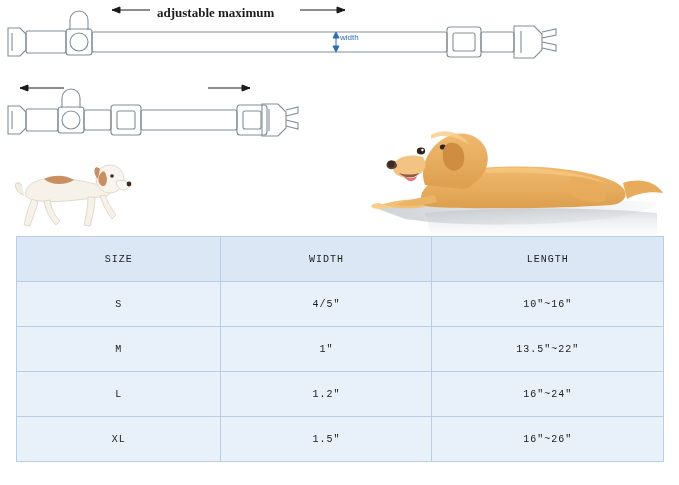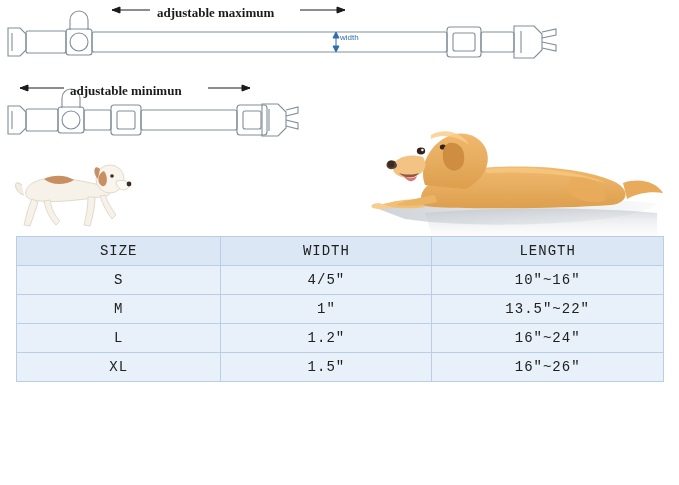--- a/index.html
+++ b/index.html
@@ -43,24 +43,24 @@
   #size-table {
     position: absolute;
     left: 16px;
     top: 236px;
     width: 648px;
     border-collapse: collapse;
     table-layout: fixed;
   }
   #size-table td, #size-table th {
     border: 1px solid #b9cde4;
-    height: 29px;
+    height: 45px;
     text-align: center;
     vertical-align: middle;
-    font-size: 14px;
+    font-size: 10px;
     color: #20201f;
     font-family: "Liberation Mono", monospace;
     letter-spacing: 1px;
     font-weight: normal;
     background: #e8f0f9;
   }
   #size-table thead th { background: #dbe7f4; }
   #size-table col.c1 { width: 31.6%; }
   #size-table col.c2 { width: 32.6%; }
   #size-table col.c3 { width: 35.8%; }
@@ -140,21 +140,20 @@
 
     <g stroke="#1b1b1b" stroke-width="1" fill="#1b1b1b">
       <line x1="20" y1="10" x2="64" y2="10"></line>
       <polygon points="20,10 28,7 28,13"></polygon>
       <line x1="208" y1="10" x2="250" y2="10"></line>
       <polygon points="250,10 242,7 242,13"></polygon>
     </g>
   </svg>
 
   <span class="collar-label" id="label-max">adjustable maximum</span>
-  <span class="collar-label" id="label-min">adjustable minimun</span>
   <span class="width-label">width</span>
 
   <svg id="small-dog" width="130" height="80" viewBox="0 0 130 80">
 
     <path d="M14 30 C4 22 6 38 16 40" fill="#f3ece2" stroke="#ded4c6" stroke-width="1"></path>
 
     <path d="M18 36 C20 26 40 20 62 24 C80 27 92 30 100 32 C104 33 104 40 98 41
              C80 44 50 48 32 46 C22 45 16 43 18 36 Z" fill="#f7f2e9" stroke="#e2d9cb" stroke-width="1"></path>
 
     <path d="M36 24 C46 19 58 20 66 25 C58 30 44 31 36 24 Z" fill="#c98f62"></path>

